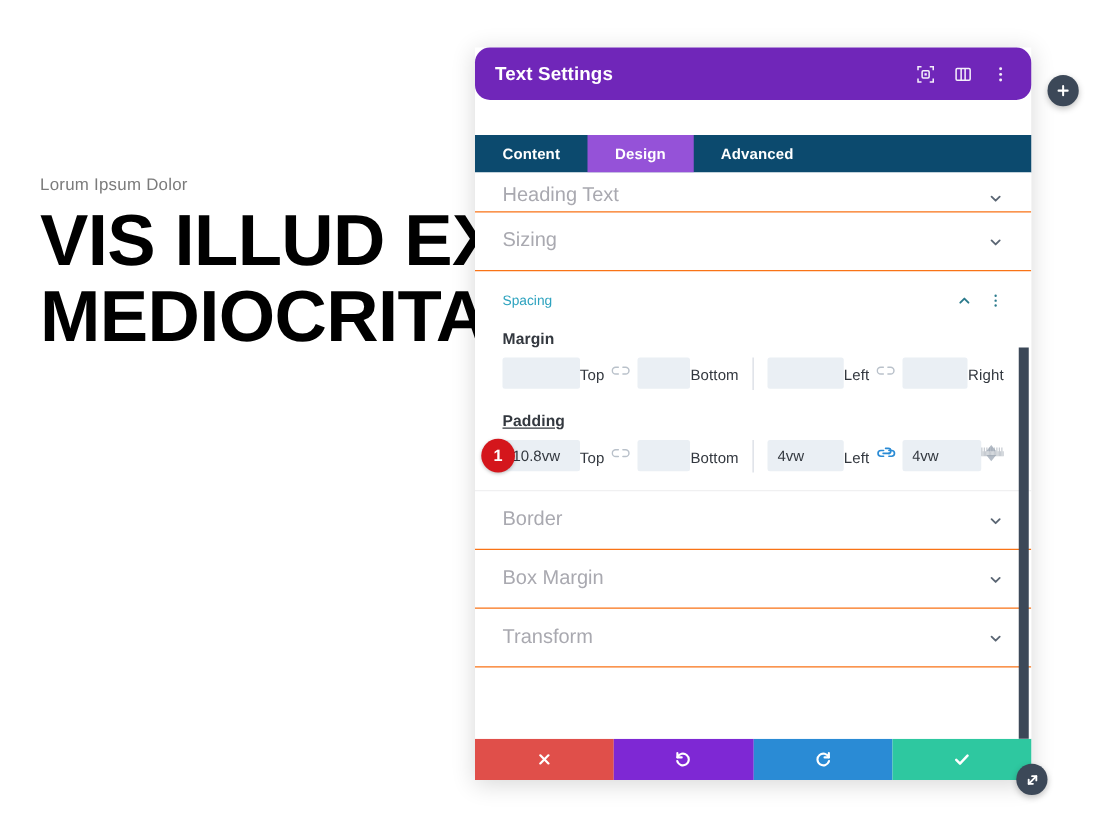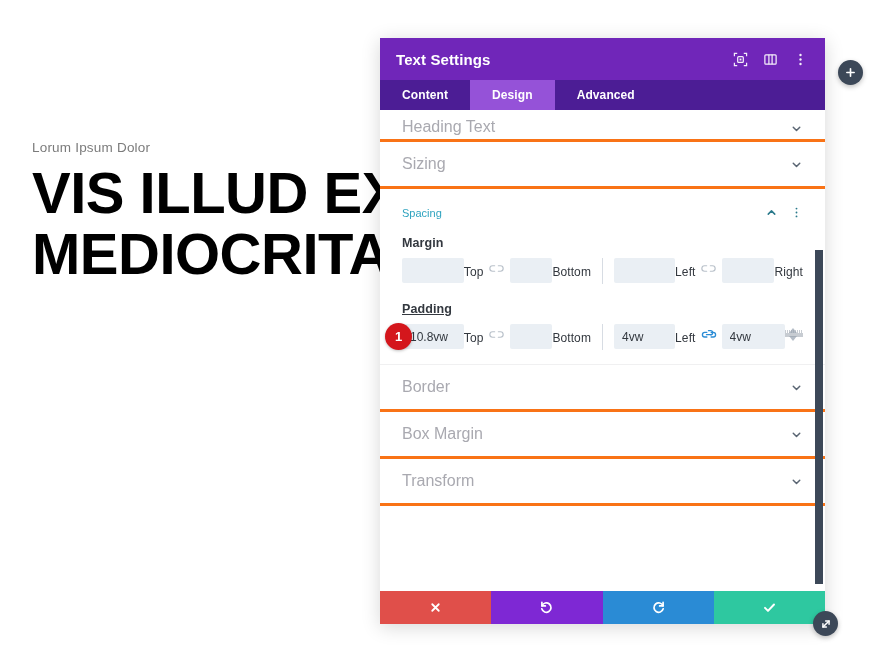--- a/index.html
+++ b/index.html
@@ -24,51 +24,51 @@
 
   
   .panel {
     position: absolute; left: 380px; top: 38px;
     width: 445px; height: 586px;
     background: #fff; display: flex; flex-direction: column;
     box-shadow: 0 3px 18px rgba(0,0,0,.16);
   }
   .panel-header {
     background: #7026b9; height: 42px; flex: 0 0 42px;
-    display: flex; align-items: center; padding: 0 16px; gap: 0;
+    display: flex; align-items: center; padding: 0 16px; gap: 0; border-radius: 12px;
   }
   .panel-title {
     color: #fff; font-size: 15px; font-weight: 700; flex: 1;
     letter-spacing: .1px;
   }
   .hdr-icons { display: flex; align-items: center; gap: 13px; }
   .hdr-icon {
     width: 17px; height: 17px; display: flex; align-items: center;
     justify-content: center; cursor: pointer; opacity: .93;
   }
   .hdr-icon svg { display: block; }
 
   .tabbar {
-    background: #4c1d95; height: 30px; flex: 0 0 30px;
-    display: flex; align-items: stretch;
+    background: #0c4a6e; height: 30px; flex: 0 0 30px;
+    display: flex; align-items: stretch; margin-top: 28px;
   }
   .tab {
     display: flex; align-items: center; justify-content: center;
     color: #fff; font-size: 12px; font-weight: 700; cursor: pointer;
     padding: 0 22px; letter-spacing: .1px;
   }
   .tab.active { background: #9552d8; }
 
   .panel-body {
     flex: 1; overflow: hidden; position: relative; background: #fff;
   }
   .scroll-inner { position: absolute; inset: 0; }
 
   .section {
-    border-bottom: 3px solid #f97316;
+    border-bottom: 1px solid #f97316;
     height: 47px; display: flex; align-items: center;
     padding: 0 22px; cursor: pointer;
   }
   .section .sec-title {
     flex: 1; font-size: 16px; color: #a9a9b0; font-weight: 400;
   }
   .chev { color: #3e4b5b; opacity: .85; }
   .chev svg { display: block; }
 
   .section.cut { height: 32px; align-items: flex-end; padding-bottom: 4px; }

